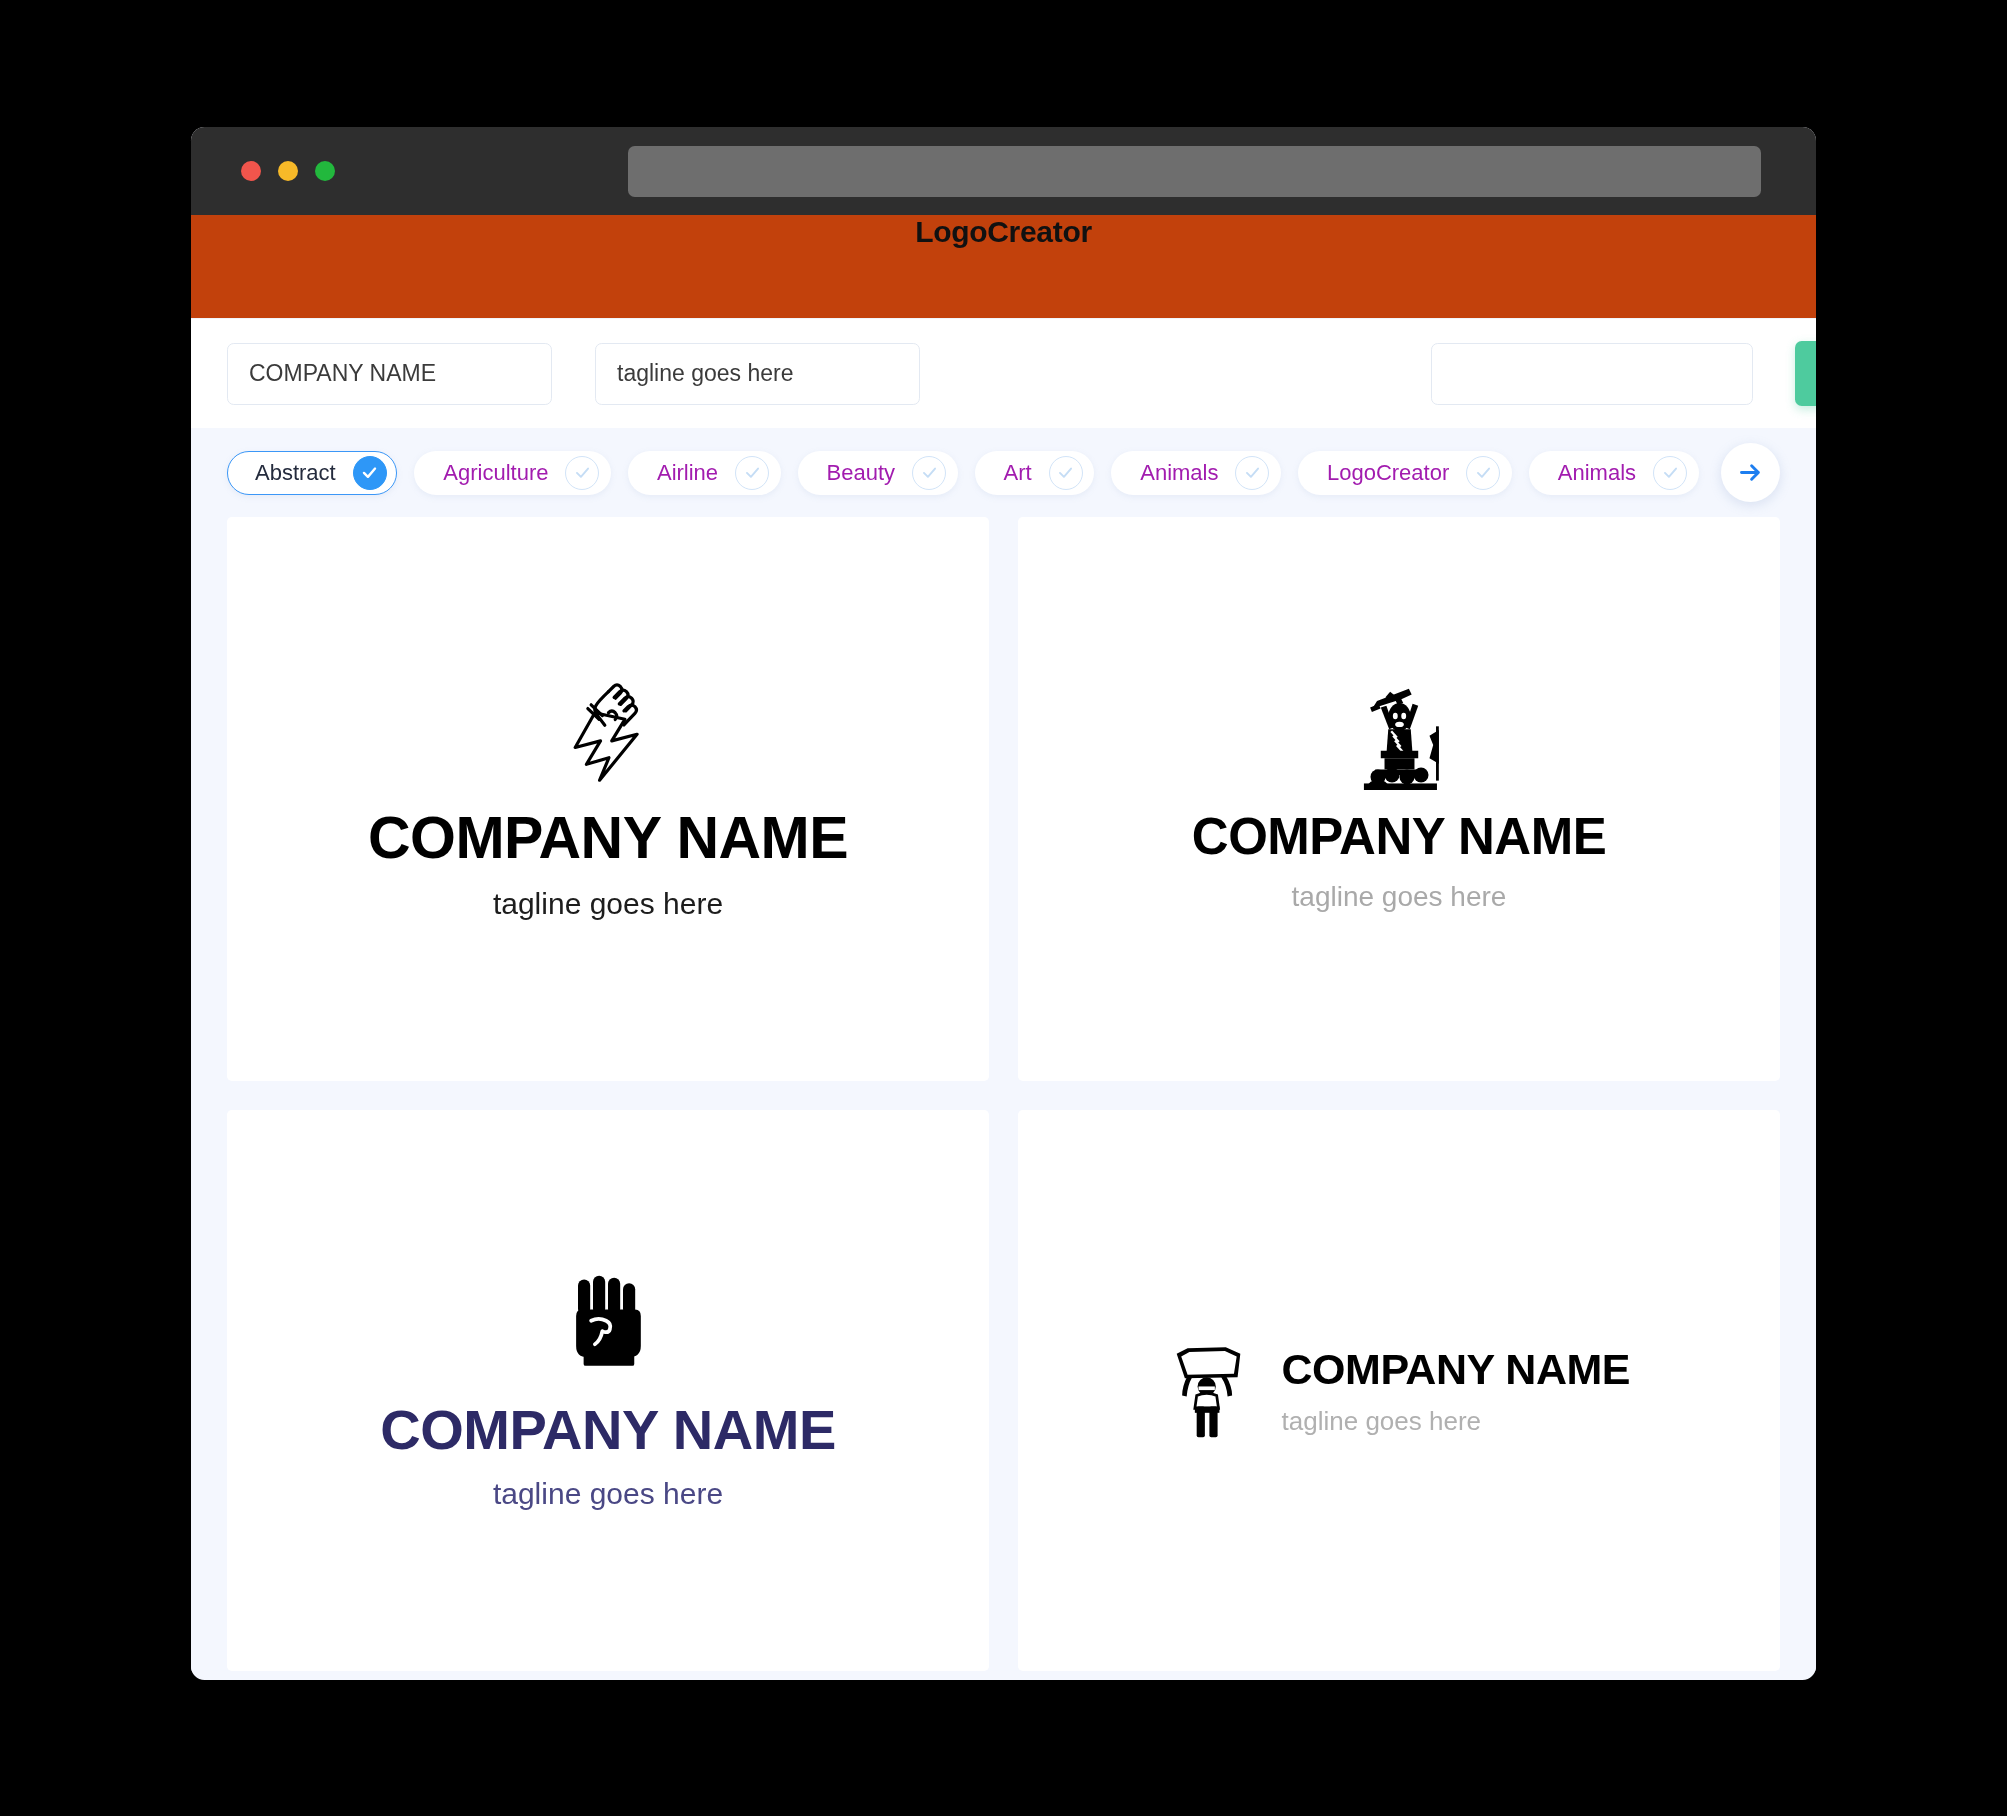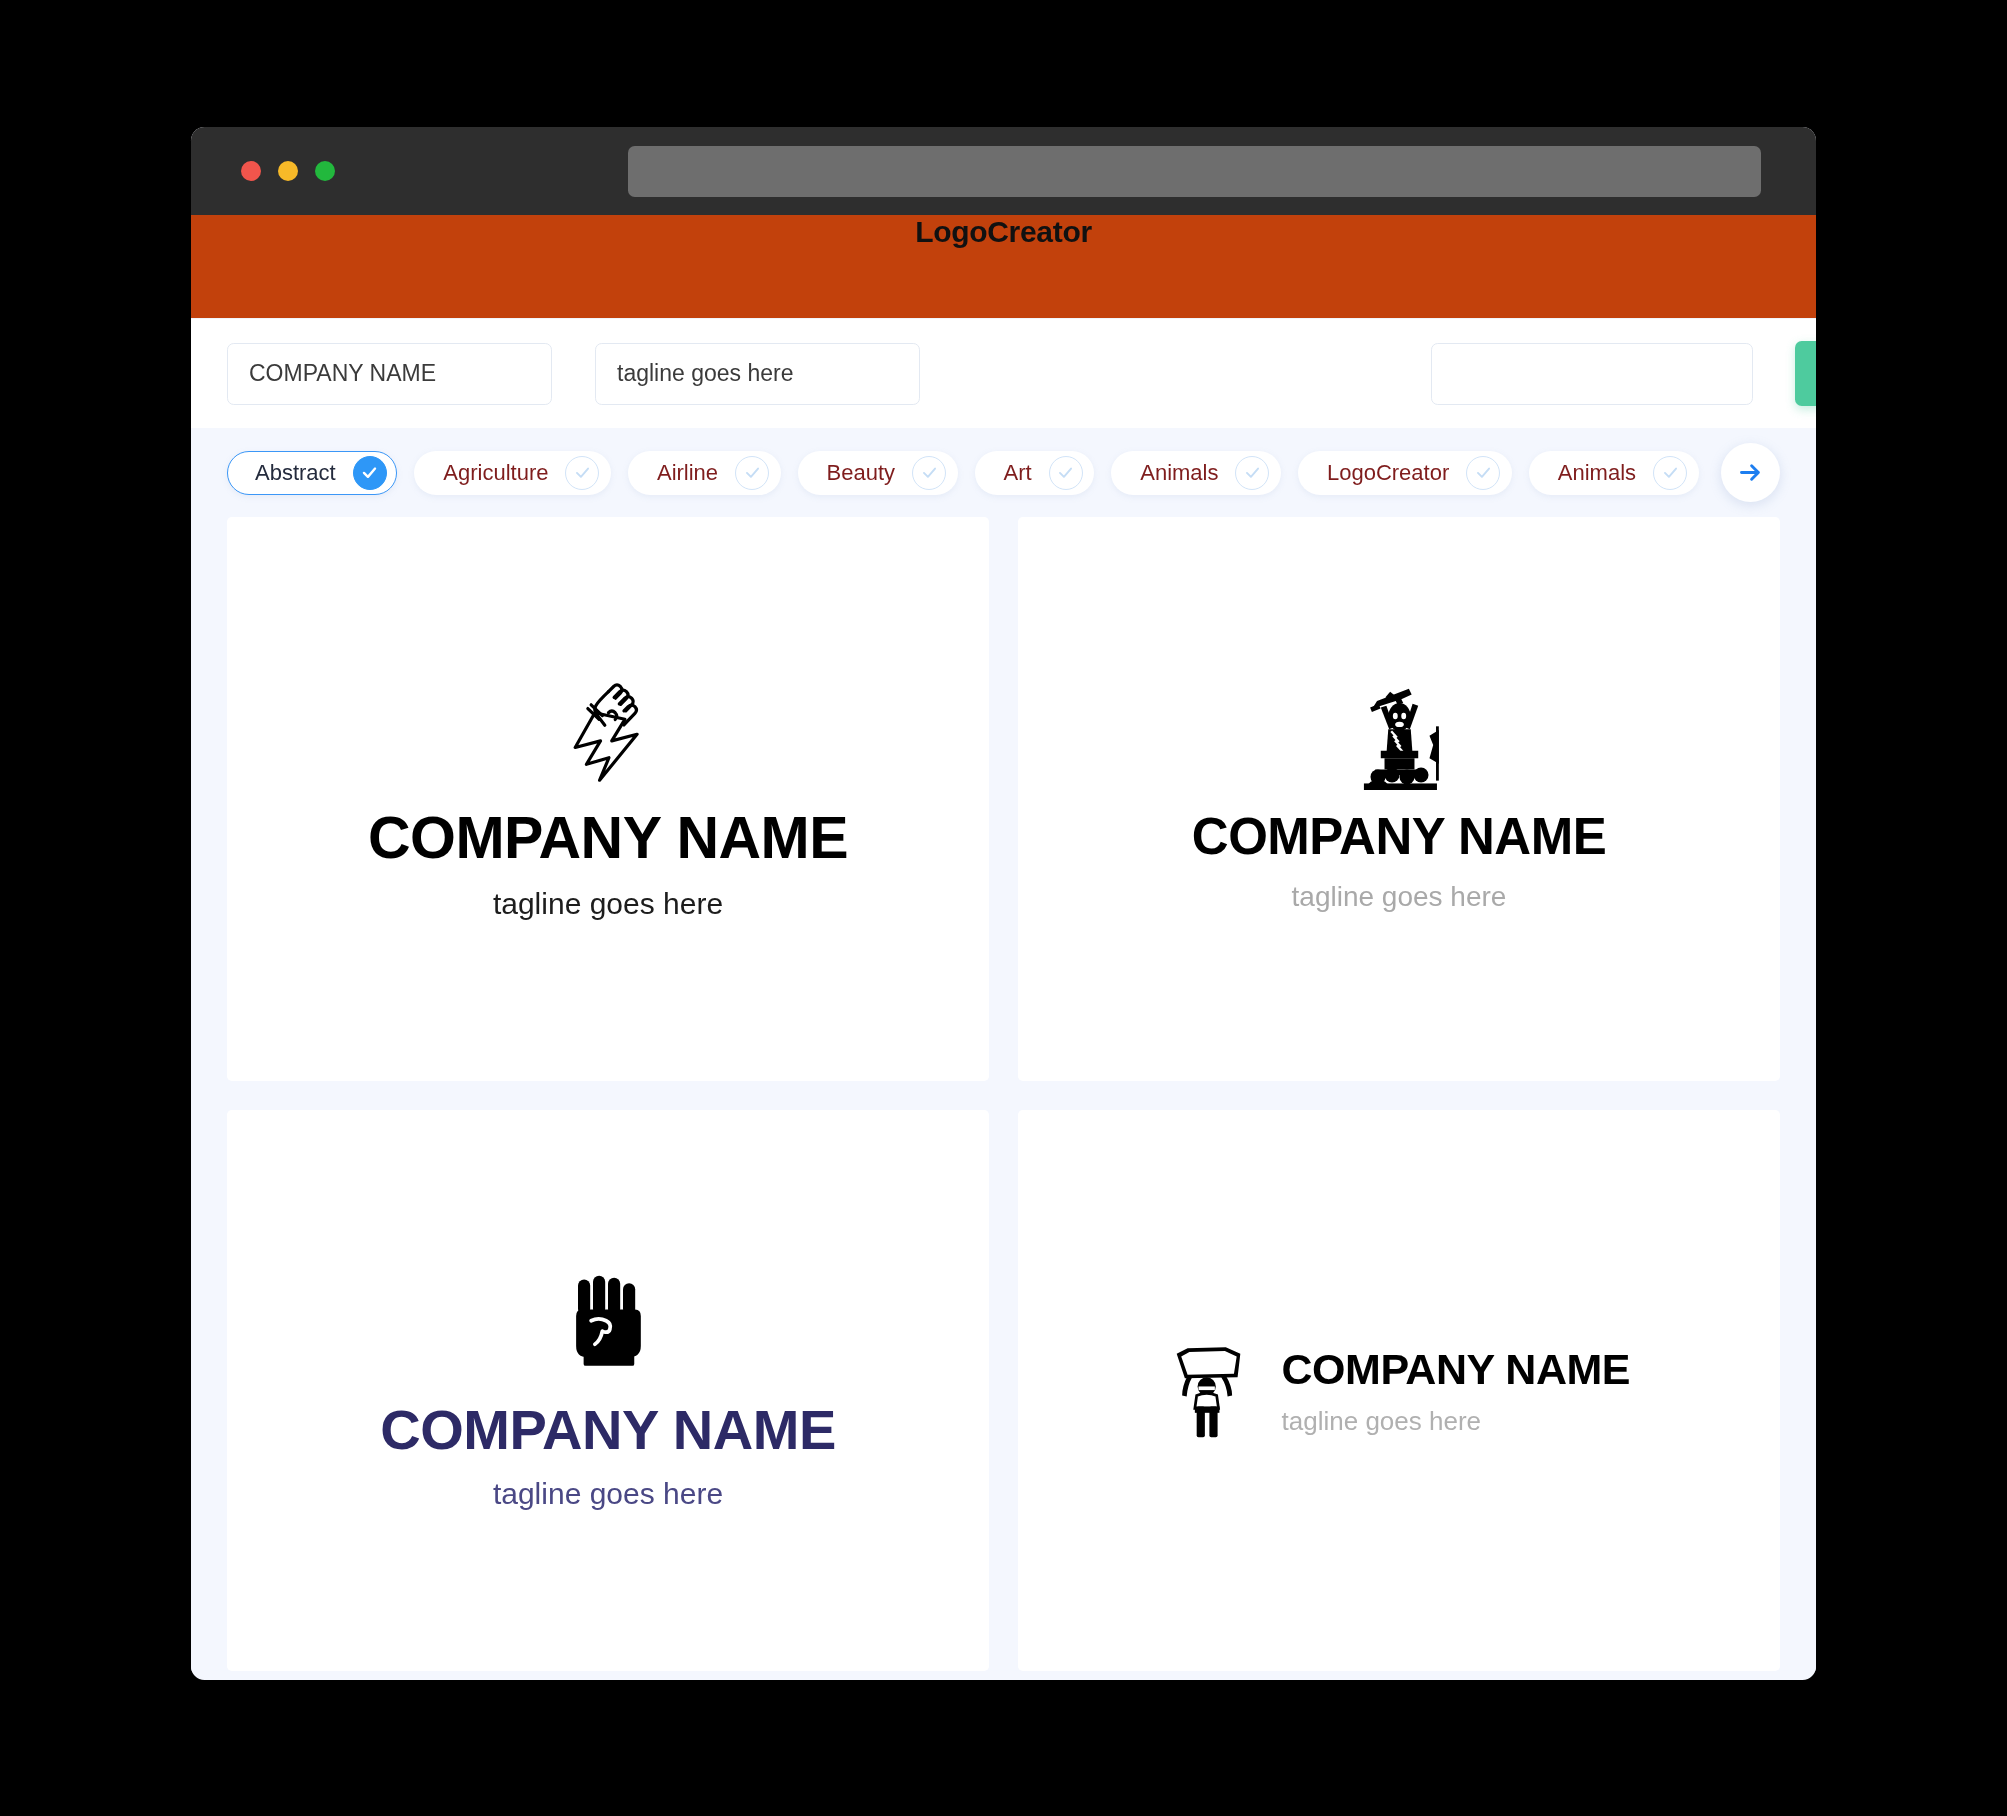--- a/index.html
+++ b/index.html
@@ -128,21 +128,21 @@
     background: #ffffff;
     border-radius: 29px;
     padding: 0 11.5px 0 29px;
     margin-right: 17px;
     white-space: nowrap;
     cursor: pointer;
     box-shadow: 0 1.9px 6.7px rgba(140,160,200,0.13);
   }
   .chip-label {
     font-size: 22px;
-    color: #7f1d1d;
+    color: #a21caf;
     margin-right: 17px;
   }
   .chip.selected {
     border: 1.9px solid #3b97f7;
     padding: 0 9.6px 0 27px;
   }
   .chip.selected .chip-label { color: #242b3d; }
 
   .check-circle {
     width: 34px; height: 34px;

